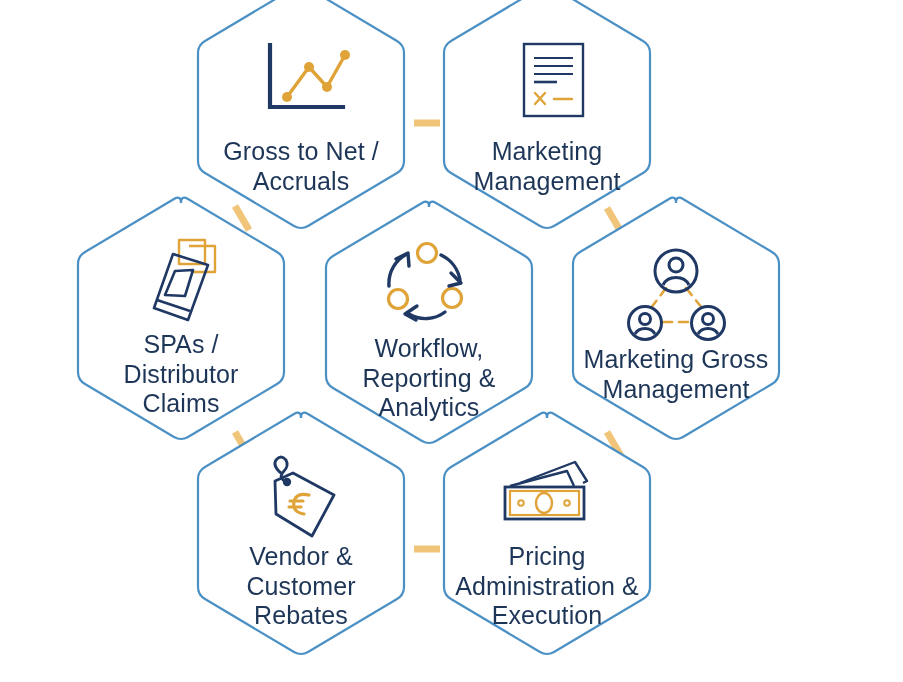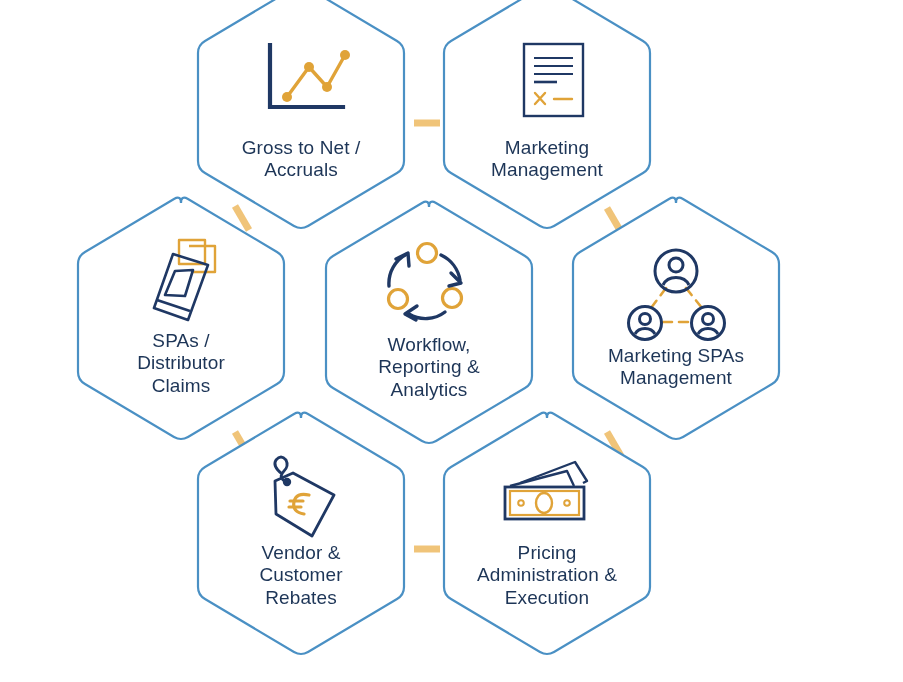--- a/index.html
+++ b/index.html
@@ -23,21 +23,21 @@
     position: absolute;
     top: 0;
     left: 0;
     width: 903px;
     height: 682px;
   }
   .hex-label {
     position: absolute;
     text-align: center;
     color: #1d3557;
-    font-size: 19px;
+    font-size: 25px;
     line-height: 1.18;
     letter-spacing: 0.1px;
     white-space: pre-line;
     pointer-events: none;
   }
 </style>
 </head>
 <body>
 
 <div id="diagram-root">
@@ -193,21 +193,21 @@
 Management</div>
 
   <div class="hex-label" style="left:61px; top:330px; width:240px;">SPAs /
 Distributor
 Claims</div>
 
   <div class="hex-label" style="left:309px; top:334px; width:240px;">Workflow,
 Reporting &amp;
 Analytics</div>
 
-  <div class="hex-label" style="left:556px; top:345px; width:240px;">Marketing SPAs
+  <div class="hex-label" style="left:556px; top:345px; width:240px;">Marketing Gross
 Management</div>
 
   <div class="hex-label" style="left:181px; top:542px; width:240px;">Vendor &amp;
 Customer
 Rebates</div>
 
   <div class="hex-label" style="left:427px; top:542px; width:240px;">Pricing
 Administration &amp;
 Execution</div>
 

